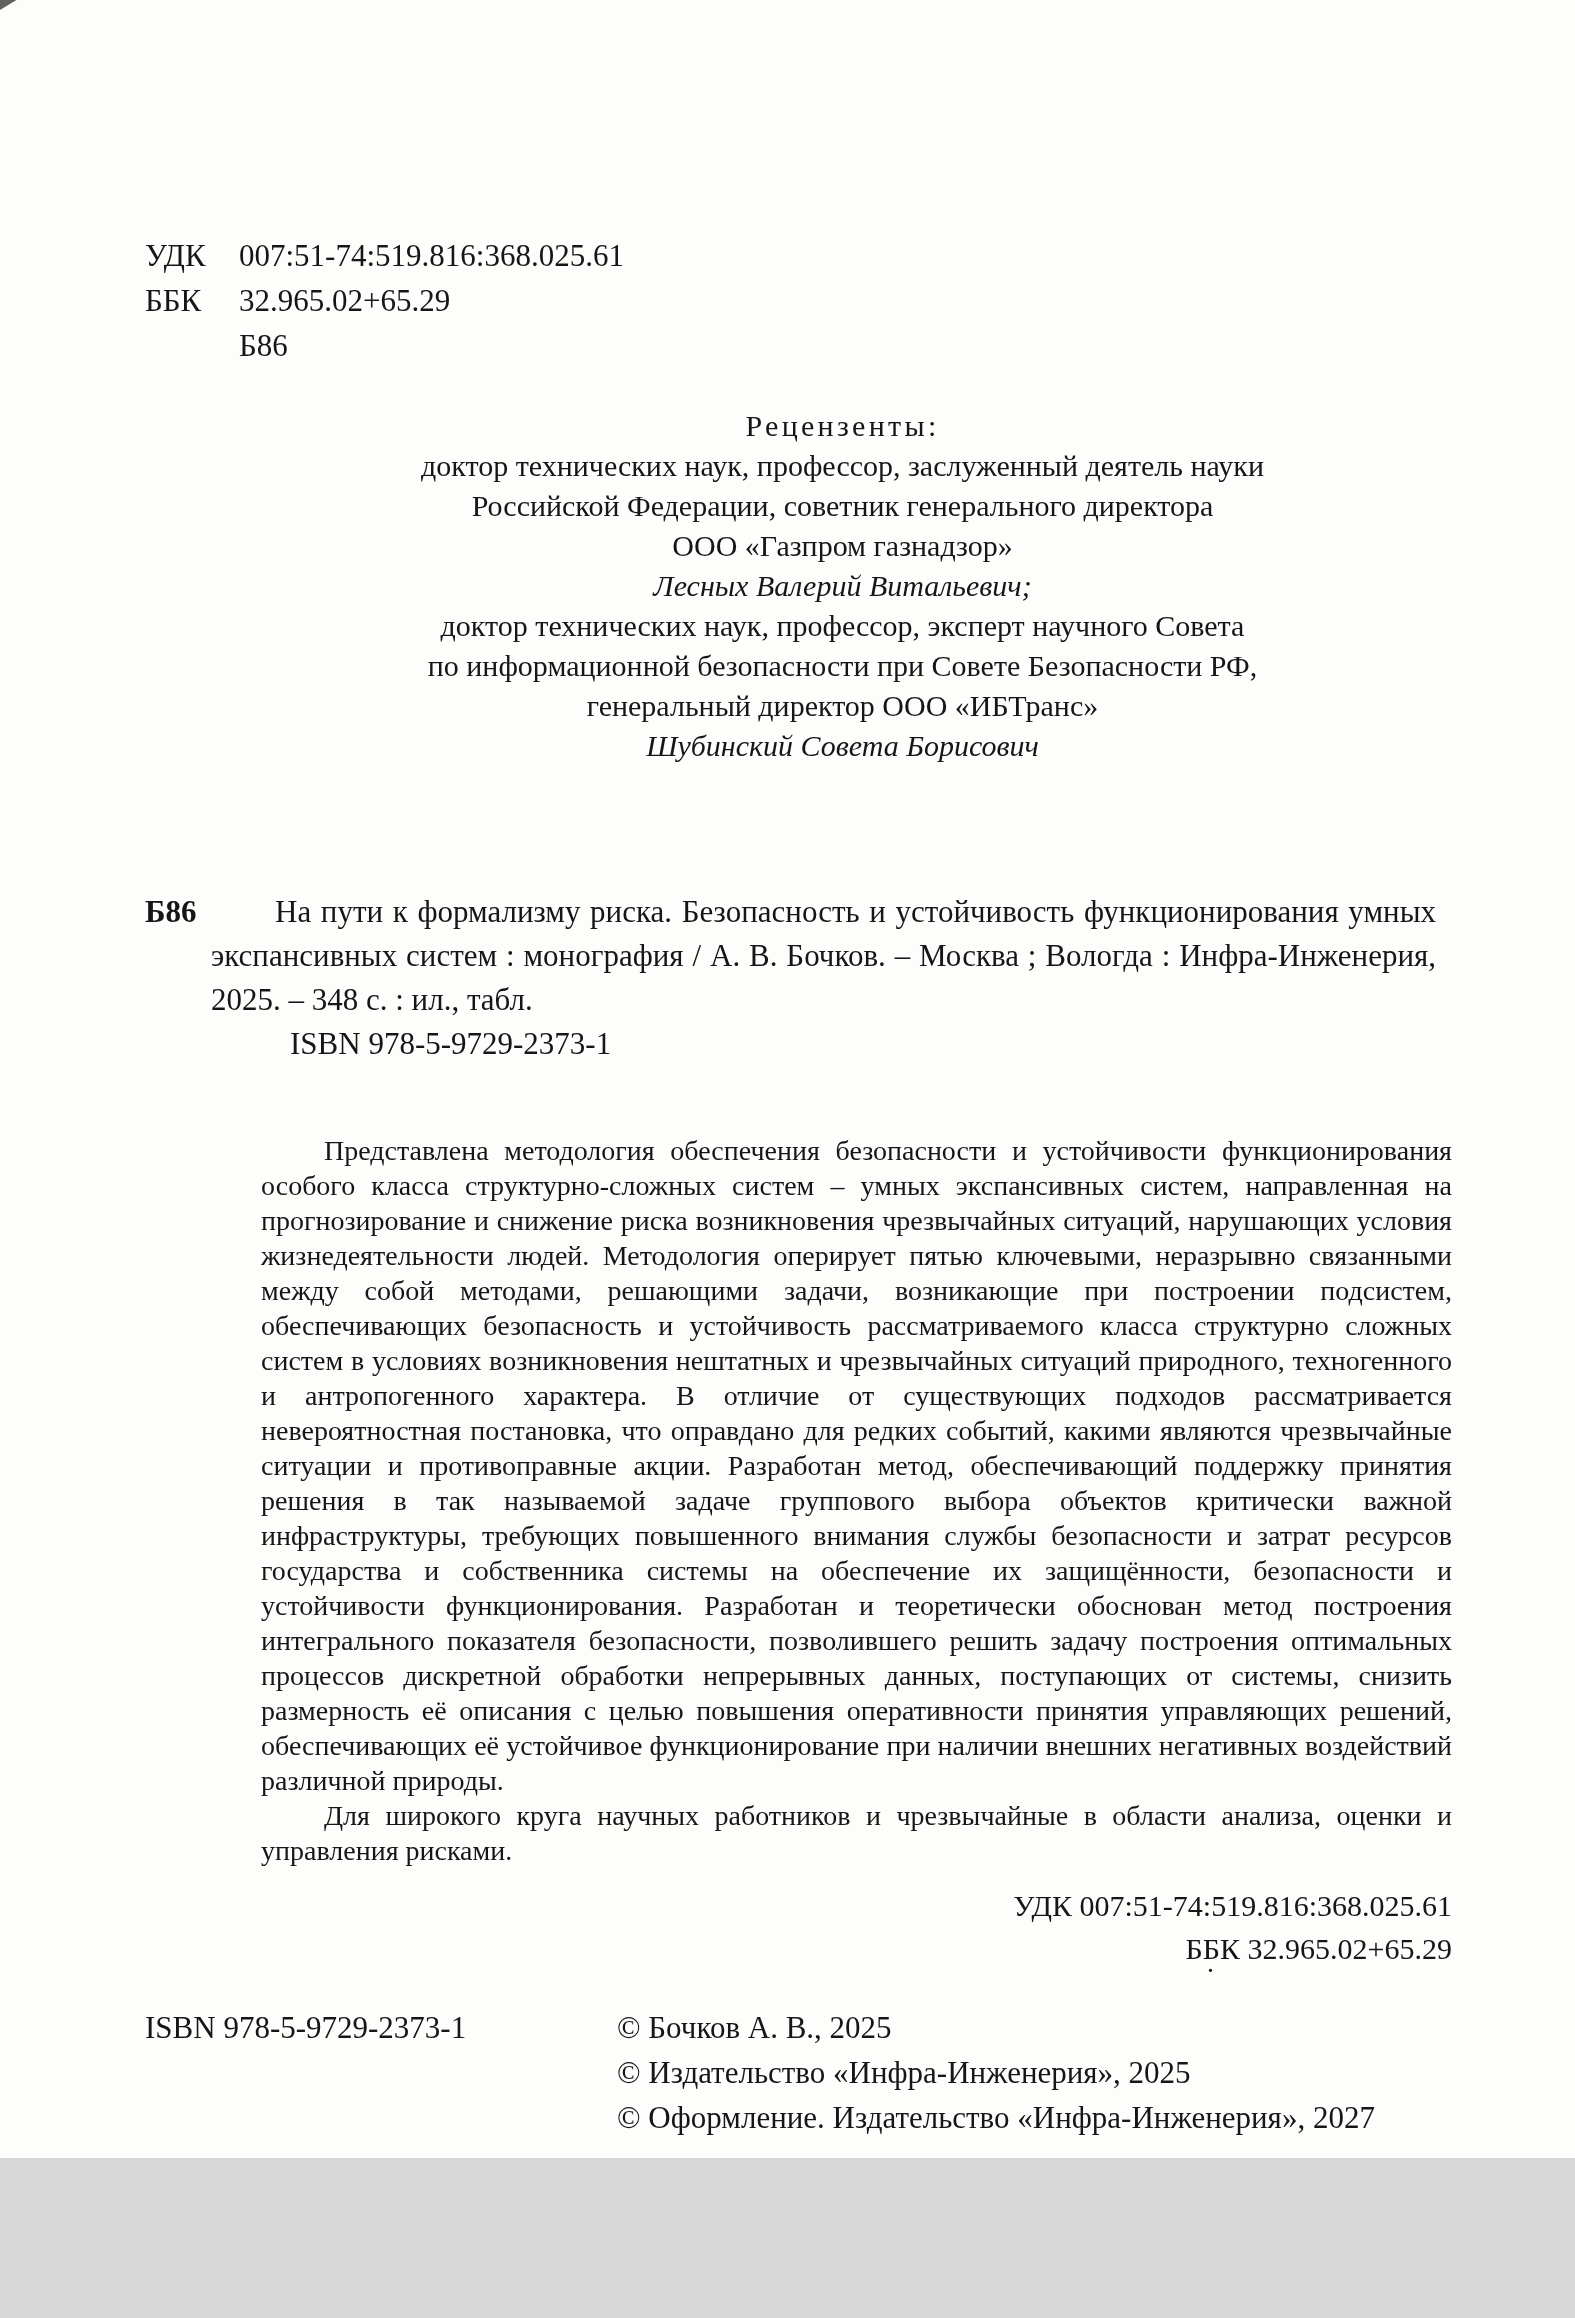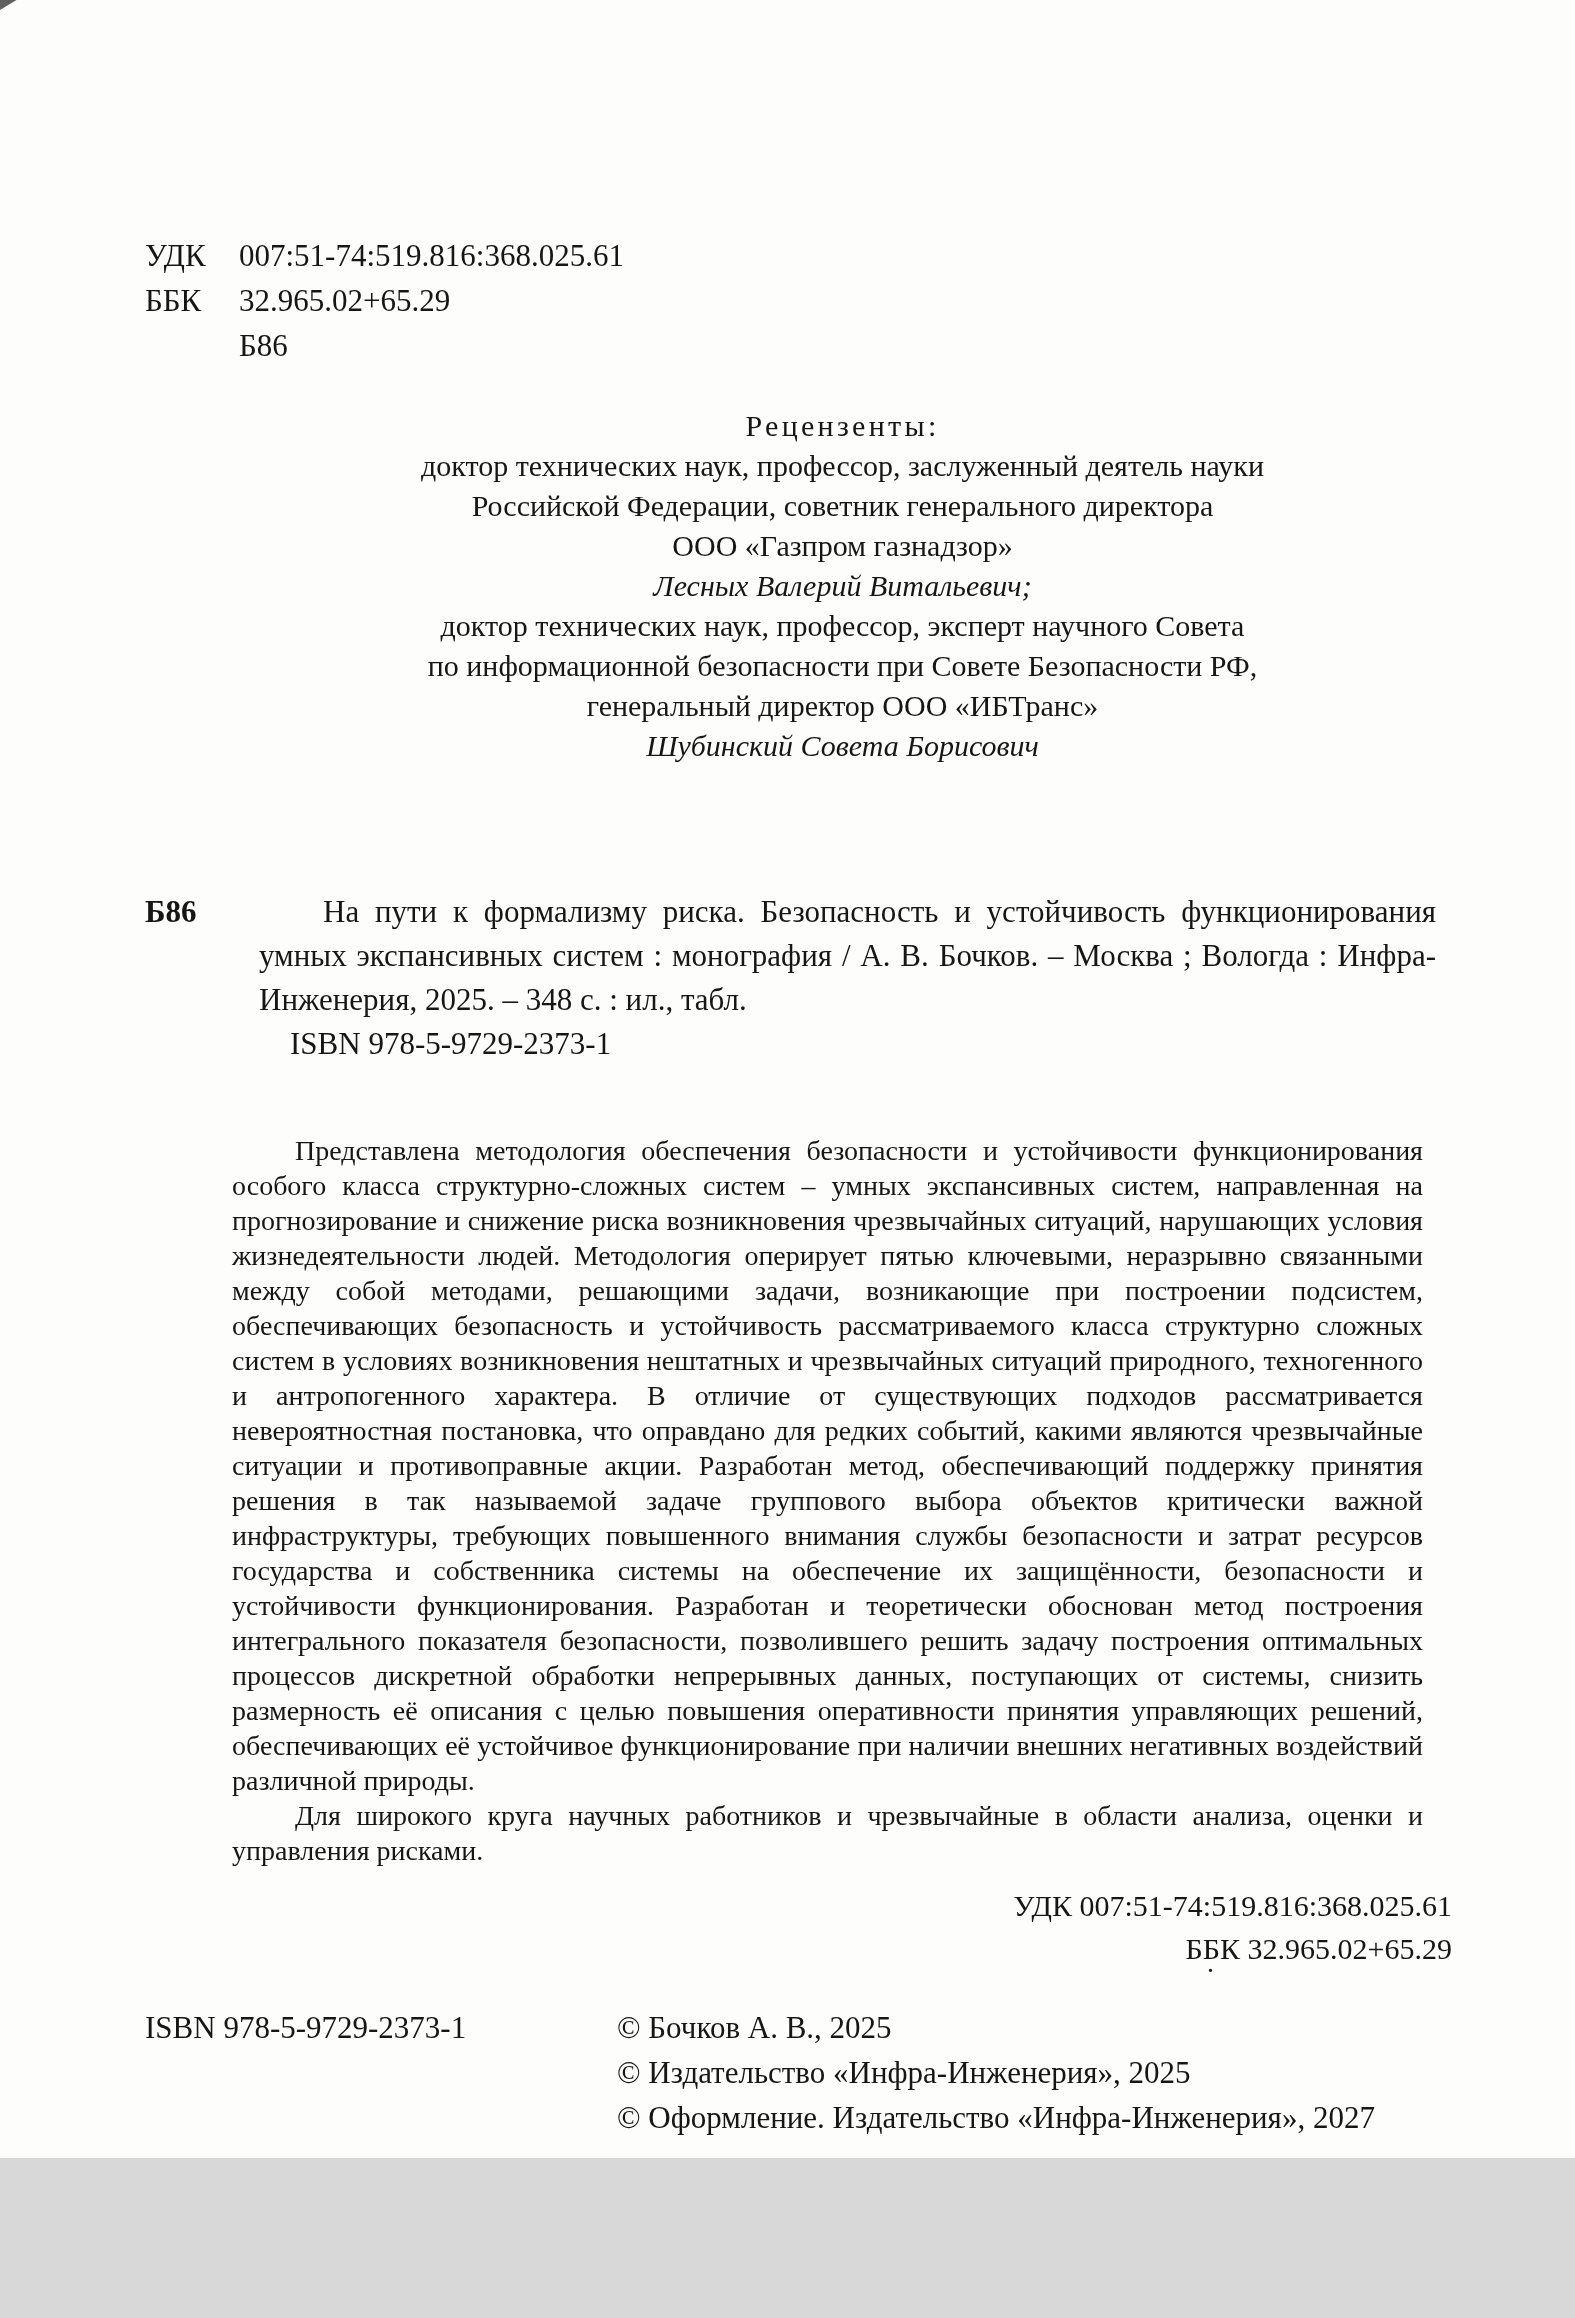--- a/index.html
+++ b/index.html
@@ -48,27 +48,27 @@
   .bib {
     position: absolute;
     left: 145px; top: 890px;
     width: 1291px;
     font-size: 31px;
     line-height: 44px;
   }
   .bib-author { margin-left: 102px; font-weight: bold; }
   .bib-row { position: relative; }
   .bib-code { position: absolute; left: 0; top: 0; font-weight: bold; }
-  .bib-desc { margin: 0 0 0 114px; text-align: justify; text-indent: 64px; }
+  .bib-desc { margin: 0 0 0 66px; text-align: justify; text-indent: 64px; }
   .bib-isbn { margin-left: 145px; }
 
   
   .annotation {
     position: absolute;
-    left: 232px; top: 1133px;
+    left: 261px; top: 1133px;
     width: 1191px;
     font-size: 28px;
     line-height: 35px;
     text-align: justify;
   }
   .annotation p { margin: 0; text-indent: 63px; }
 
   
   .udk-repeat {
     position: absolute;

